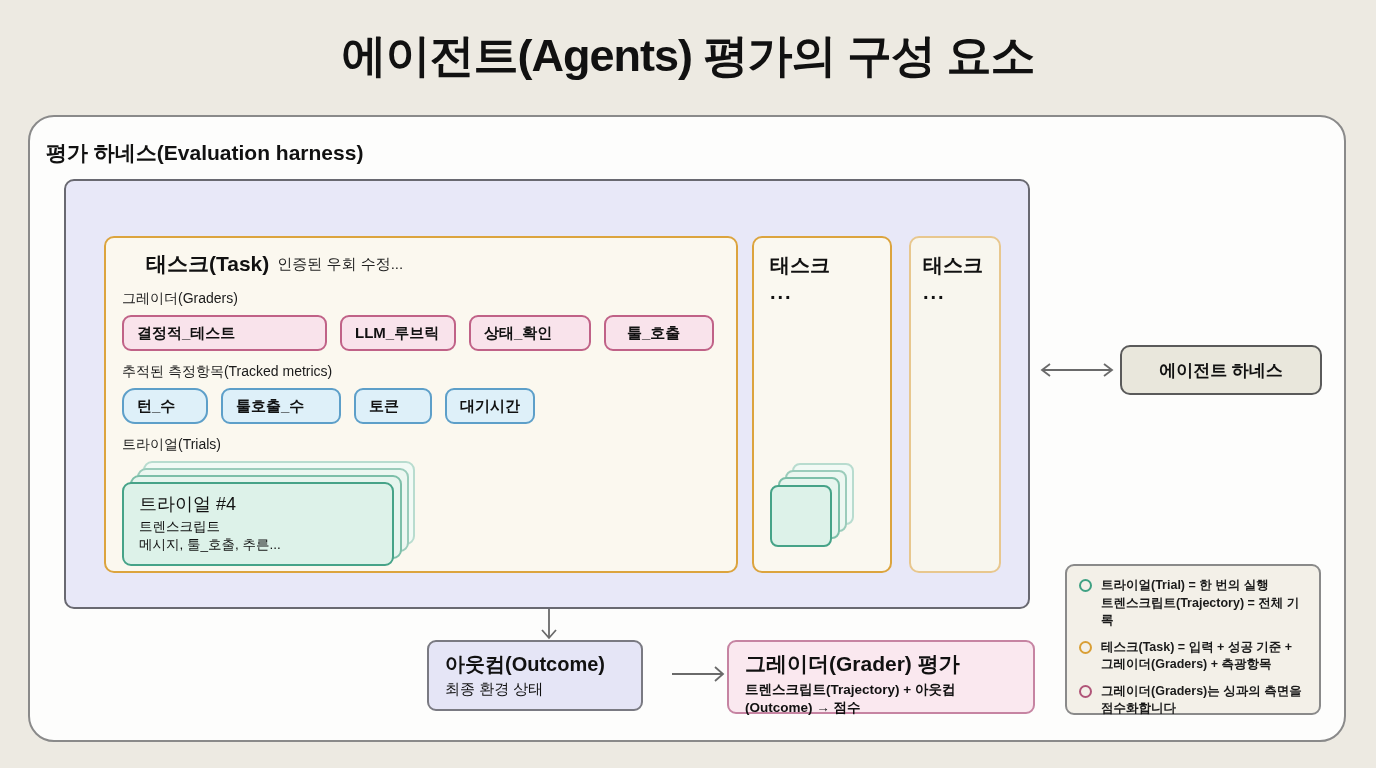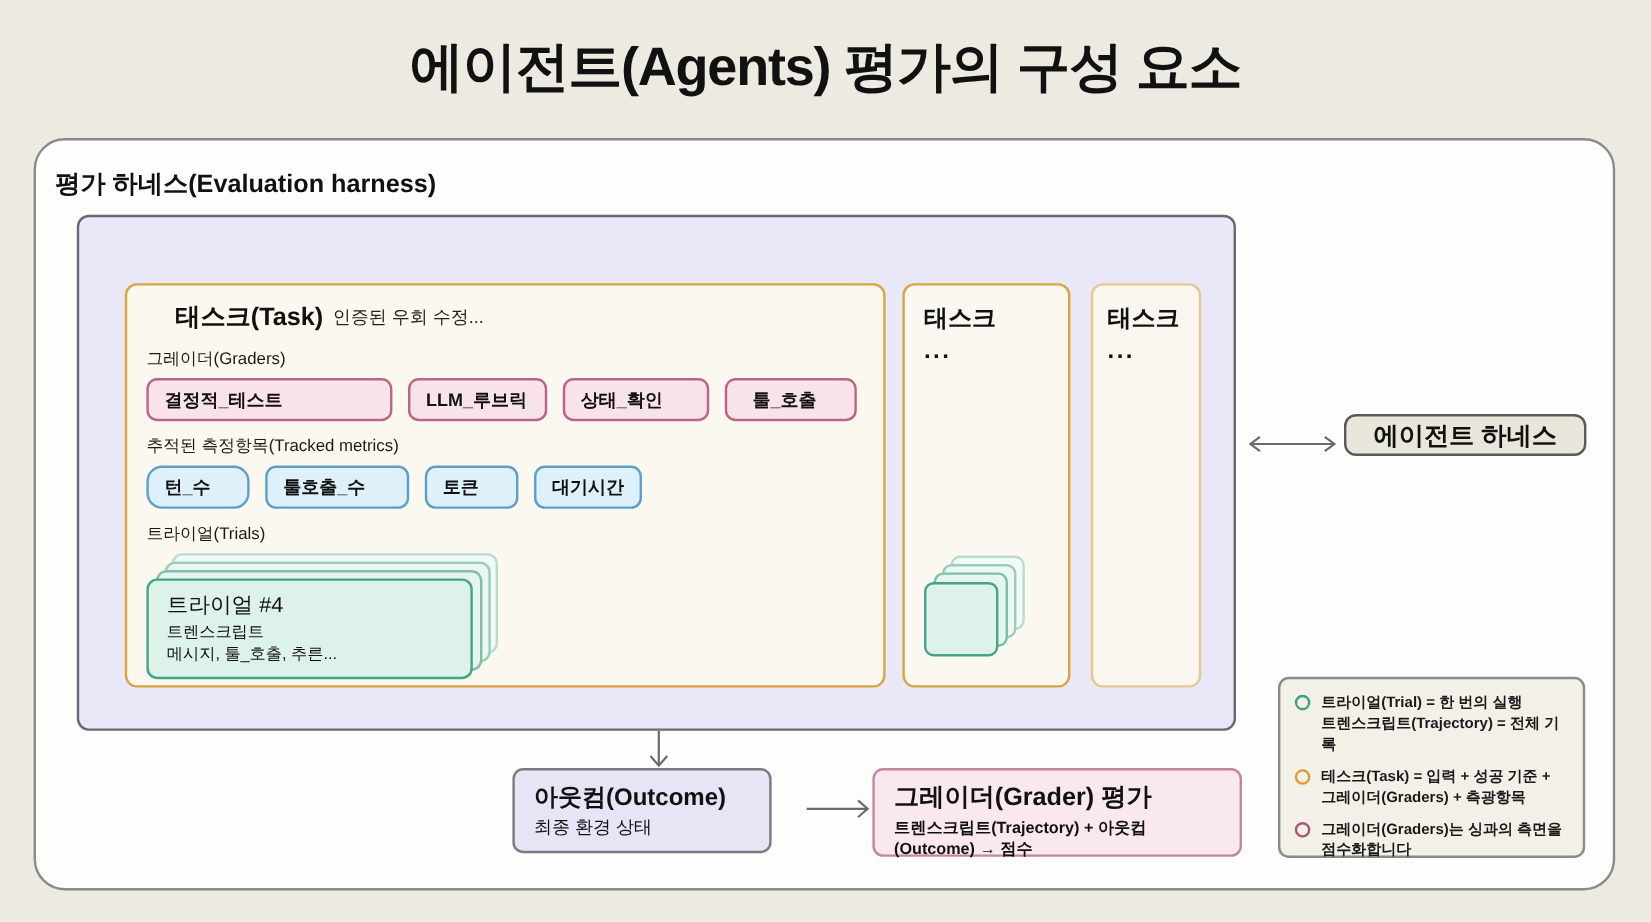--- a/index.html
+++ b/index.html
@@ -68,24 +68,24 @@
   .side-dots { font-size:20px; font-weight:800; letter-spacing:2px; margin-top:2px; }
   
   .sq-stack { position:absolute; left:16px; bottom:18px; width:96px; height:92px; }
   .sq { position:absolute; width:62px; height:62px; border-radius:8px; border:2px solid #46a388; background:#ddf2e9; }
   .sq.b1 { left:8px;  top:16px; border-color:#7dbfa9; background:#e6f5ee; }
   .sq.b2 { left:15px; top:9px;  border-color:#9bccbb; background:#ecf7f1; }
   .sq.b3 { left:22px; top:2px;  border-color:#b8dccf; background:#f1faf5; }
   .sq.front { left:0; top:24px; }
   
   .agent-box {
-    position:absolute; left:1090px; top:228px; width:202px; height:35px;
+    position:absolute; left:1090px; top:228px; width:202px; height:50px;
     background:#e9e7dc; border:2.5px solid #5a5a5a; border-radius:10px;
     display:flex; align-items:center; justify-content:center;
-    font-size:21px; font-weight:800;
+    font-size:17px; font-weight:800;
   }
   .arrow-svg { position:absolute; }
   .arr-bidi  { left:1006px; top:244px; }
   .arr-down  { left:509px;  top:492px; }
   .arr-right { left:642px;  top:547px; }
   
   .outcome-box {
     position:absolute; left:397px; top:523px; width:216px; height:71px;
     background:#e5e5f6; border:2px solid #7a7a82; border-radius:9px; padding:9px 16px;
   }

